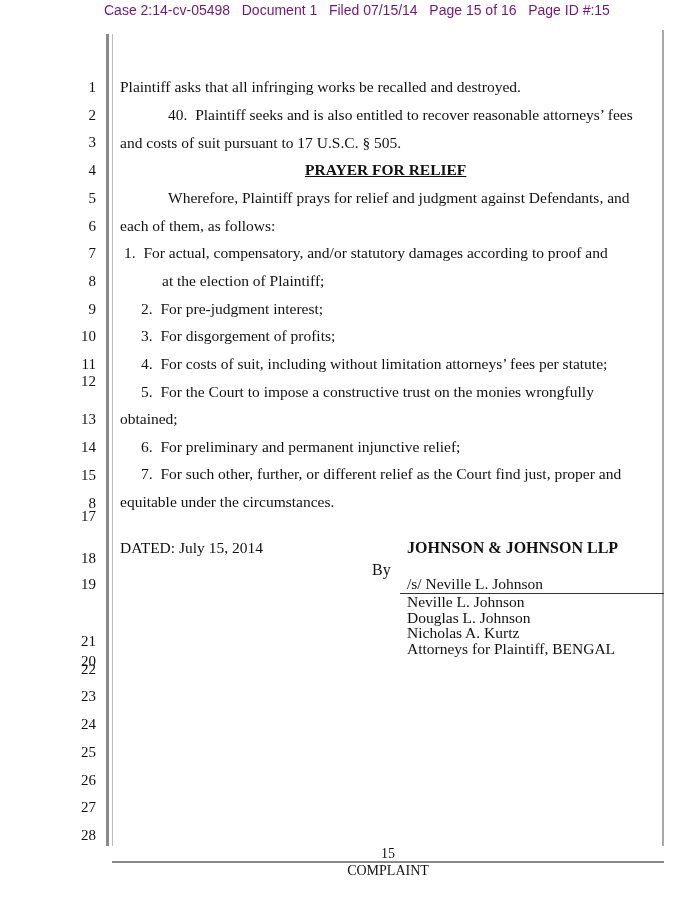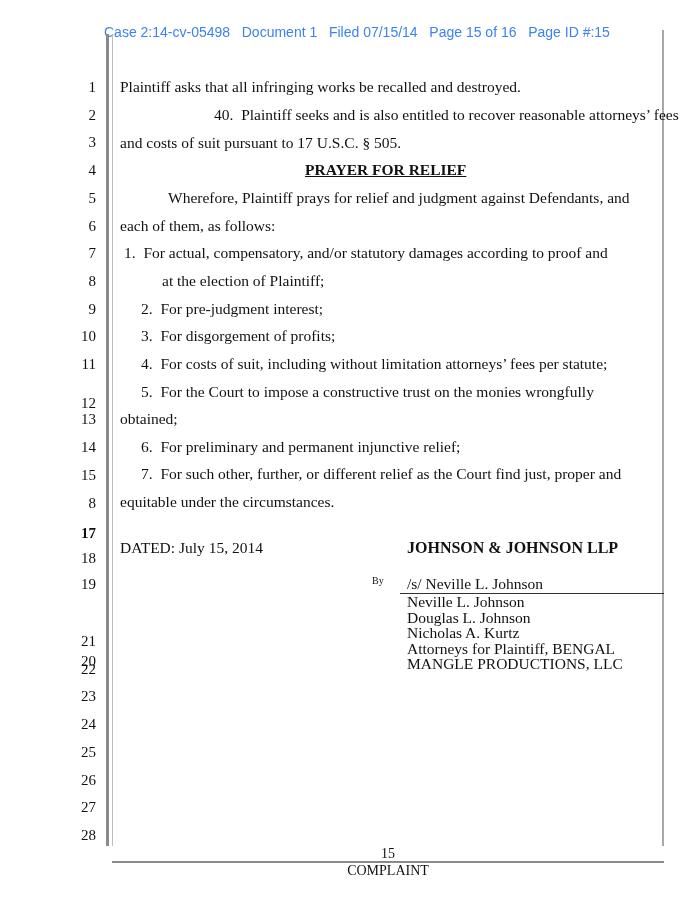--- a/index.html
+++ b/index.html
@@ -1,28 +1,28 @@
 <!DOCTYPE html>
 <html><head>
 <meta charset="utf-8">
 <style>
   html, body { margin:0; padding:0; background:#ffffff; }
   body { width:700px; height:906px; position:relative; overflow:hidden;
          font-family:"Liberation Serif", serif; color:#111; }
-  .header { position:absolute; left:104px; top:24px; font-family:"Liberation Sans", sans-serif;
-            font-size:14px; color:#3b82f6; white-space:pre; letter-spacing:0px; }
+  .header { position:absolute; left:104px; top:2px; font-family:"Liberation Sans", sans-serif;
+            font-size:14px; color:#701a75; white-space:pre; letter-spacing:0px; }
   .vline-left { position:absolute; left:106px; top:34px; width:3px; height:812px; background:#8a8a8a; }
   .vline-left2 { position:absolute; left:112px; top:34px; width:1px; height:812px; background:#bdbdbd; }
   .vline-right { position:absolute; left:662px; top:30px; width:2px; height:816px; background:#a8a8a8; }
   .lnum { position:absolute; left:70px; width:26px; text-align:right; font-size:15px; }
   .line { position:absolute; font-size:15.5px; white-space:pre; }
   .heading { position:absolute; left:305px; font-size:15.5px; font-weight:bold; text-decoration:underline; }
   .dated { position:absolute; left:120px; top:539px; font-size:15.5px; }
   .firm { position:absolute; left:407px; top:539px; font-size:16px; font-weight:bold; }
-  .by { position:absolute; left:372px; top:575px; font-size:10px; }
+  .by { position:absolute; left:372px; top:561px; font-size:16px; }
   .sig { position:absolute; left:407px; top:575px; font-size:15.5px; }
   .sigline { position:absolute; left:400px; top:593px; width:264px; height:1px; background:#333; }
   .block { position:absolute; left:407px; top:594px; font-size:15.5px; line-height:15.5px; }
   .footer-num { position:absolute; left:0; width:776px; top:846px; text-align:center; font-size:14px; }
   .footer-line { position:absolute; left:112px; top:861px; width:552px; height:2px; background:#8a8a8a; }
   .footer-title { position:absolute; left:0; width:776px; top:863px; text-align:center; font-size:14px; }
 </style>
 </head>
 <body>
 
@@ -37,41 +37,41 @@
     <div class="lnum" style="top: 106.7px;">2</div>
     <div class="lnum" style="top: 134.4px;">3</div>
     <div class="lnum" style="top: 162.1px;">4</div>
     <div class="lnum" style="top: 189.8px;">5</div>
     <div class="lnum" style="top: 217.5px;">6</div>
     <div class="lnum" style="top: 245.2px;">7</div>
     <div class="lnum" style="top: 272.9px;">8</div>
     <div class="lnum" style="top: 300.6px;">9</div>
     <div class="lnum" style="top: 328.3px;">10</div>
     <div class="lnum" style="top: 356px;">11</div>
-    <div class="lnum" style="top: 395px;">12</div>
+    <div class="lnum" style="top: 373px;">12</div>
     <div class="lnum" style="top: 411.4px;">13</div>
     <div class="lnum" style="top: 439.1px;">14</div>
     <div class="lnum" style="top: 466.8px;">15</div>
     <div class="lnum" style="top: 494.5px;">8</div>
-    <div class="lnum" style="top: 525px; font-weight: bold;">17</div>
+    <div class="lnum" style="top: 508px;">17</div>
     <div class="lnum" style="top: 549.9px;">18</div>
     <div class="lnum" style="top: 576px;">19</div>
     <div class="lnum" style="top: 605.3px; margin-top: 48px;">20</div>
     <div class="lnum" style="top: 633px;">21</div>
     <div class="lnum" style="top: 660.7px;">22</div>
     <div class="lnum" style="top: 688.4px;">23</div>
     <div class="lnum" style="top: 716.1px;">24</div>
     <div class="lnum" style="top: 743.8px;">25</div>
     <div class="lnum" style="top: 771.5px;">26</div>
     <div class="lnum" style="top: 799.2px;">27</div>
     <div class="lnum" style="top: 826.9px;">28</div>
   </div>
 
 <div class="line" style="left:120px; top:78px;">Plaintiff asks that all infringing works be recalled and destroyed.</div>
-<div class="line" style="left:168px; top:106px;margin-left:46px;">40.  Plaintiff seeks and is also entitled to recover reasonable attorneys’ fees</div>
+<div class="line" style="left:168px; top:106px;">40.  Plaintiff seeks and is also entitled to recover reasonable attorneys’ fees</div>
 <div class="line" style="left:120px; top:134px;">and costs of suit pursuant to 17 U.S.C. § 505.</div>
 <div class="heading" style="top:161px;">PRAYER FOR RELIEF</div>
 <div class="line" style="left:168px; top:189px;">Wherefore, Plaintiff prays for relief and judgment against Defendants, and</div>
 <div class="line" style="left:120px; top:217px;">each of them, as follows:</div>
 <div class="line" style="left:124px; top:244px;">1.  For actual, compensatory, and/or statutory damages according to proof and</div>
 <div class="line" style="left:162px; top:272px;">at the election of Plaintiff;</div>
 <div class="line" style="left:141px; top:300px;">2.  For pre-judgment interest;</div>
 <div class="line" style="left:141px; top:327px;">3.  For disgorgement of profits;</div>
 <div class="line" style="left:141px; top:355px;">4.  For costs of suit, including without limitation attorneys’ fees per statute;</div>
 <div class="line" style="left:141px; top:383px;">5.  For the Court to impose a constructive trust on the monies wrongfully</div>
@@ -83,18 +83,17 @@
 <div class="dated">DATED: July 15, 2014</div>
 <div class="firm">JOHNSON &amp; JOHNSON LLP</div>
 <div class="by">By</div>
 <div class="sig">/s/ Neville L. Johnson</div>
 <div class="sigline"></div>
 <div class="block">
   <div>Neville L. Johnson</div>
   <div>Douglas L. Johnson</div>
   <div>Nicholas A. Kurtz</div>
   <div>Attorneys for Plaintiff, BENGAL</div>
-  <div>MANGLE PRODUCTIONS, LLC</div>
 </div>
 
 <div class="footer-num">15</div>
 <div class="footer-line"></div>
 <div class="footer-title">COMPLAINT</div>
 
 </body></html>

